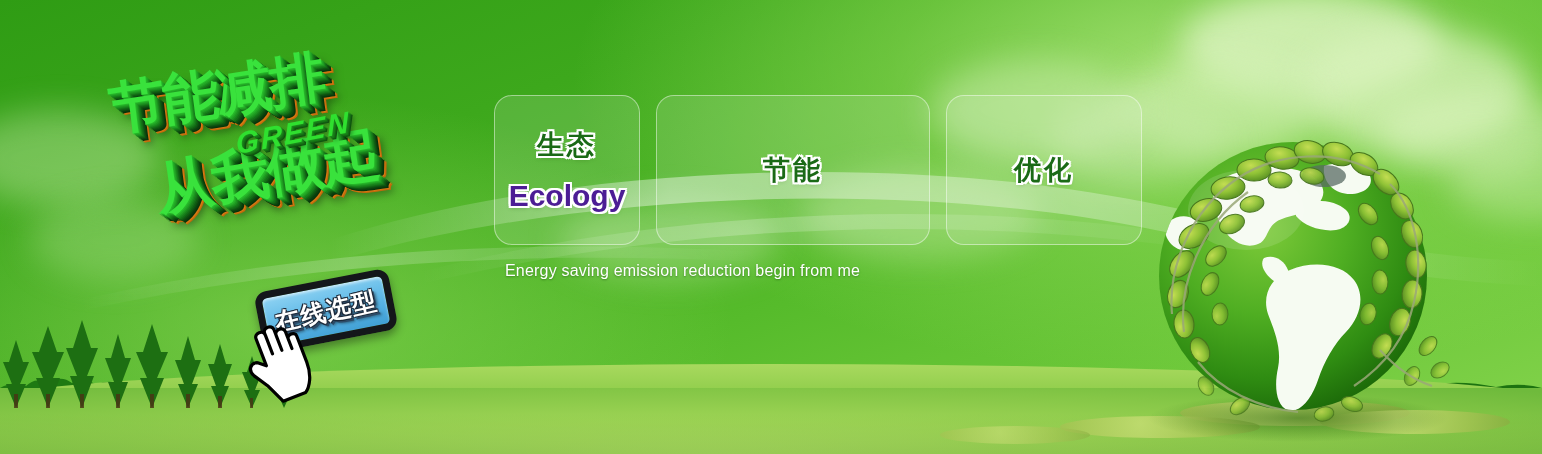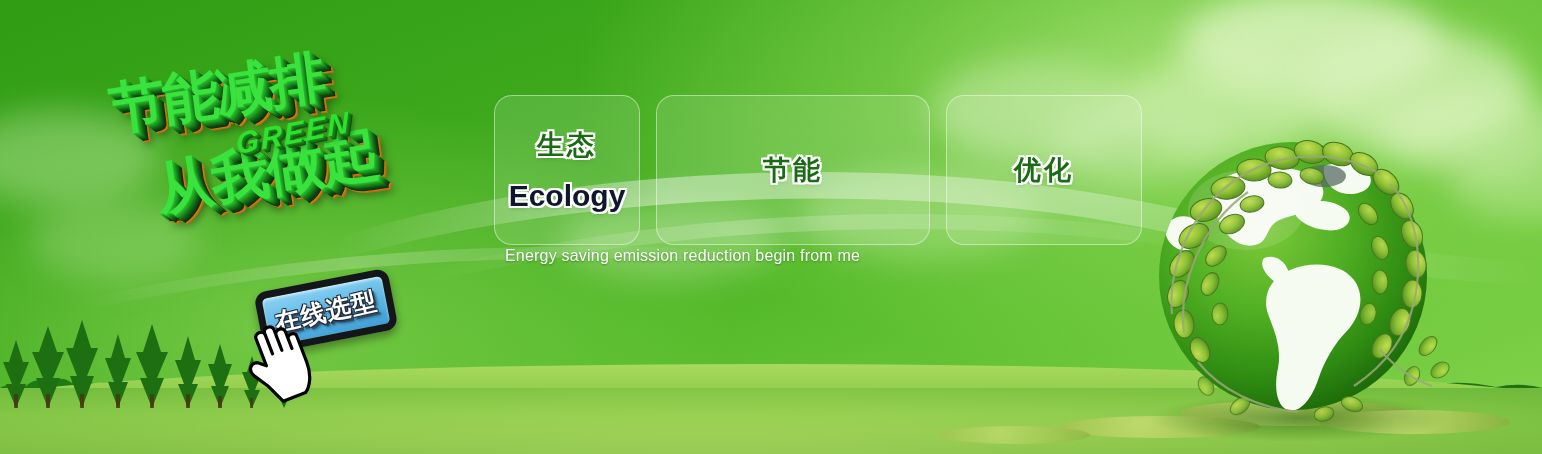--- a/index.html
+++ b/index.html
@@ -145,32 +145,32 @@
   .card.w3{width:196px;}
   .cn{
     font-size:27px;font-weight:bold;color:#1a6a16;
     letter-spacing:3px;
     text-shadow:
       -2px -2px 0 #fff, 2px -2px 0 #fff, -2px 2px 0 #fff, 2px 2px 0 #fff,
       -2px 0 0 #fff, 2px 0 0 #fff, 0 -2px 0 #fff, 0 2px 0 #fff,
       0 2px 4px rgba(40,90,20,.35);
   }
   .en{
-    font-size:30px;font-weight:bold;color:#0f172a;
+    font-size:30px;font-weight:bold;color:#4c1d95;
     letter-spacing:0px;
     text-shadow:
       -2px -2px 0 #fff, 2px -2px 0 #fff, -2px 2px 0 #fff, 2px 2px 0 #fff,
       -2px 0 0 #fff, 2px 0 0 #fff, 0 -2px 0 #fff, 0 2px 0 #fff,
       0 2px 4px rgba(40,90,20,.35);
     white-space:nowrap;
   }
 
   
   .tagline{
-    position:absolute;left:505px;top:247px;
+    position:absolute;left:505px;top:262px;
     font-size:16px;color:#ffffff;
     letter-spacing:.2px;
     text-shadow:0 1px 2px rgba(30,80,15,.5);
     white-space:nowrap;
   }
 
   
   .globe-wrap{position:absolute;left:1128px;top:118px;width:330px;height:330px;}
 </style>
 </head>

